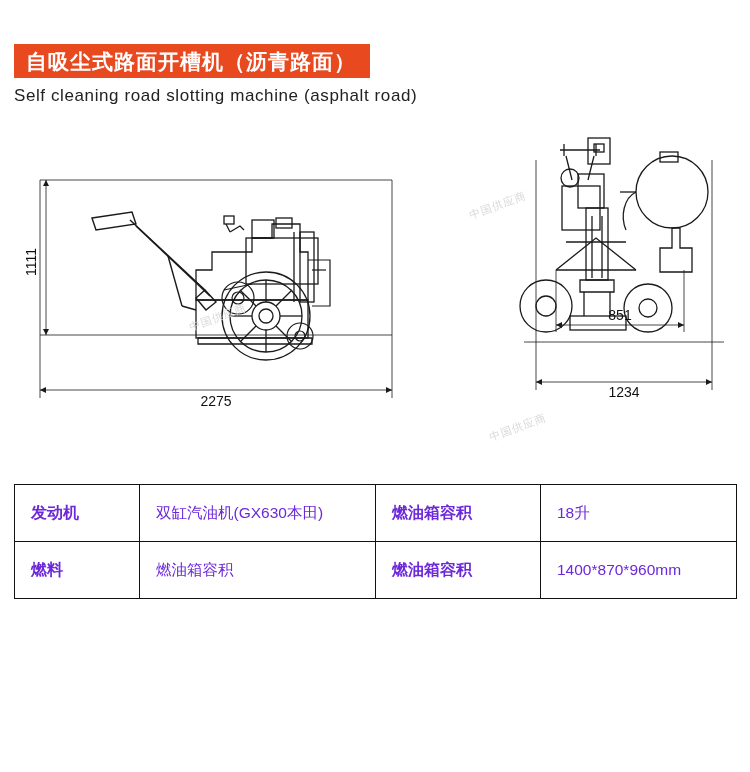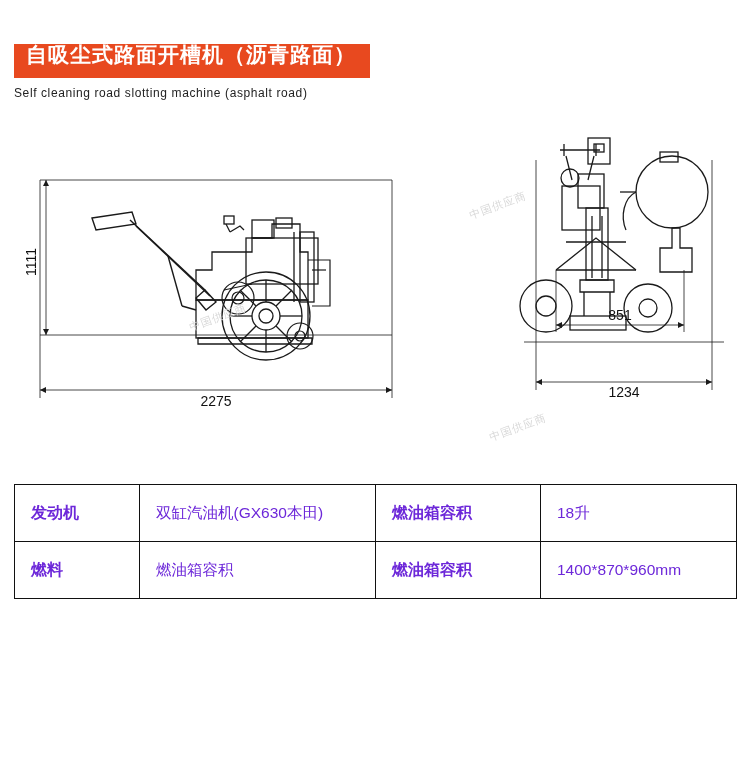--- a/index.html
+++ b/index.html
@@ -21,35 +21,35 @@
 
   
   .title-bar {
     position: absolute;
     left: 14px;
     top: 44px;
     height: 34px;
     background: #e8491f;
     padding: 0 14px 0 12px;
     display: flex;
-    align-items: flex-start;
+    align-items: center;
   }
   .title-bar .title-cn {
     color: #ffffff;
     font-size: 21px;
     font-weight: bold;
     letter-spacing: 1px;
     white-space: nowrap;
     line-height: 1;
   }
   .subtitle {
     position: absolute;
     left: 14px;
     top: 86px;
-    font-size: 12px;
+    font-size: 17px;
     color: #222222;
     letter-spacing: 0.6px;
     white-space: nowrap;
   }
 
   
   .drawing {
     position: absolute;
     left: 0;
     top: 120px;

